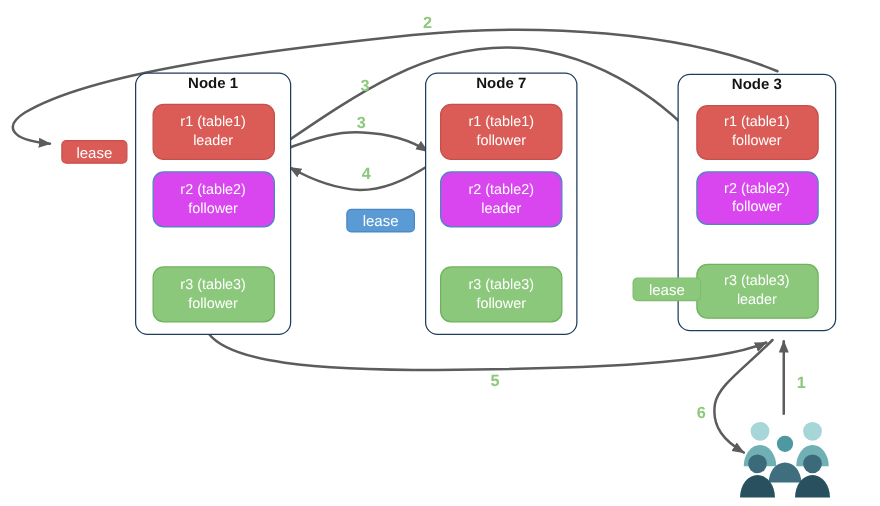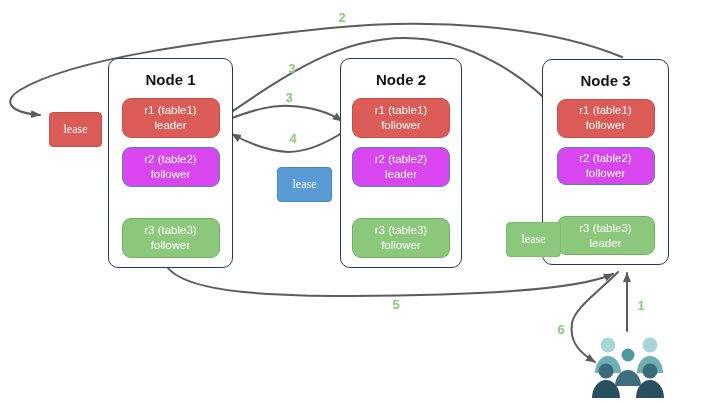--- a/index.html
+++ b/index.html
@@ -5,32 +5,32 @@
   html,body{margin:0;padding:0;background:#fff;}
   .canvas{
     position:relative;width:704px;height:405px;background:#fff;overflow:hidden;
     font-family:"Liberation Sans","DejaVu Sans",sans-serif;
   }
   .arrow-layer{position:absolute;left:0;top:0;width:704px;height:405px;}
   .node{
     position:absolute;background:#fff;border:1.6px solid #1f3c5e;border-radius:10px;
     box-sizing:border-box;display:flex;flex-direction:column;align-items:center;
   }
-  .node-title{margin:12px 0 10px;font-weight:bold;font-size:15px;color:#141414;}
+  .node-title{margin:0 0 10px;font-weight:bold;font-size:12px;color:#141414;}
   .replica{
     width:98px;height:46px;border-radius:9px;display:flex;flex-direction:column;
     justify-content:center;align-items:center;color:#fff;font-size:11.5px;line-height:1.3;
     margin-bottom:9px;box-sizing:border-box;text-align:center;
   }
   .replica.red{background:#db5b57;border:1px solid #c6504c;}
   .replica.blue{background:#d946ef;border:1px solid #4a87c0;}
   .replica.green{background:#8cc87c;border:1px solid #6fb25d;margin-top:22px;}
   .lease{
-    position:absolute;width:55px;height:35px;border-radius:4px;color:#fff;font-size:12px;
-    display:flex;align-items:center;justify-content:center;box-sizing:border-box;font-family:Liberation Serif, serif;
+    position:absolute;width:55px;height:19px;border-radius:4px;color:#fff;font-size:12px;
+    display:flex;align-items:center;justify-content:center;box-sizing:border-box;
   }
   .lease.red{background:#db5b57;border:1px solid #c6504c;}
   .lease.blue{background:#5b9bd5;border:1px solid #4a87c0;}
   .lease.green{background:#8cc87c;border:1px solid #7ebd6d;}
   .num{
     position:absolute;font-weight:bold;font-size:13px;color:#8cc87c;
     width:16px;text-align:center;
   }
 </style>
 </head>
@@ -77,21 +77,21 @@
       <span>r2 (table2)</span>
       <span>follower</span>
     </div>
     <div class="replica green">
       <span>r3 (table3)</span>
       <span>follower</span>
     </div>
   </div>
 
   <div class="node" style="left:340px;top:58px;width:122px;height:210px;">
-    <div class="node-title">Node 2</div>
+    <div class="node-title">Node 7</div>
     <div class="replica red">
       <span>r1 (table1)</span>
       <span>follower</span>
     </div>
     <div class="replica blue">
       <span>r2 (table2)</span>
       <span>leader</span>
     </div>
     <div class="replica green">
       <span>r3 (table3)</span>

